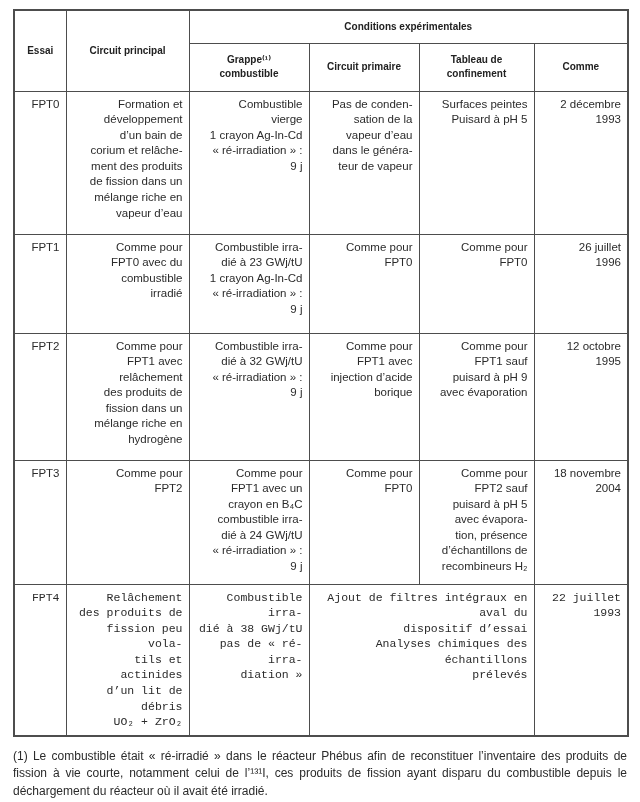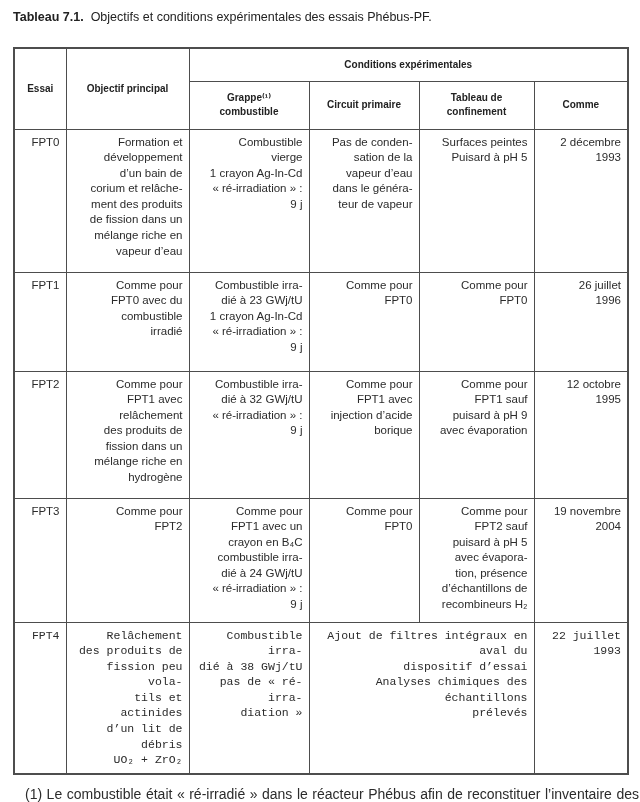--- a/index.html
+++ b/index.html
@@ -61,50 +61,47 @@
     padding-right: 2px;
   }
   tr.hrow-top    { height: 33px; }
   tr.hrow-sub    { height: 48px; }
   tr.row-fpt0    { height: 143px; }
   tr.row-fpt1    { height: 99px; }
   tr.row-fpt2    { height: 127px; }
   tr.row-fpt3    { height: 124px; }
   tr.row-fpt4    { height: 111px; font-family: Liberation Mono, monospace; }
   .footnote {
-    margin: 11px 0 0 12px;
+    margin: 11px 0 0 0;
     width: 614px;
-    font-size: 14px;
+    font-size: 12px;
     line-height: 17.5px;
     text-align: justify;
     color: #2b2b2b;
   }
 </style>
 </head>
 <body>
 
 <div class="page">
 
-  <p class="caption">
-    <span class="caption-label">Tableau 7.1.</span><span>Objectifs et conditions expérimentales des essais Phébus-PF.</span>
-  </p>
 
   <table class="phebus">
     <colgroup>
       <col style="width:52px">
       <col style="width:123px">
       <col style="width:120px">
       <col style="width:110px">
       <col style="width:115px">
       <col style="width:94px">
     </colgroup>
     <thead>
       <tr class="hrow-top">
         <th rowspan="2">Essai</th>
-        <th rowspan="2">Objectif principal</th>
+        <th rowspan="2">Circuit principal</th>
         <th colspan="4">Conditions expérimentales</th>
       </tr>
       <tr class="hrow-sub">
         <th>Grappe⁽¹⁾
 combustible</th>
         <th>Circuit primaire</th>
         <th>Tableau de
 confinement</th>
         <th>Comme</th>
       </tr>
@@ -190,21 +187,21 @@
 9 j</td>
         <td>Comme pour
 FPT0</td>
         <td>Comme pour
 FPT2 sauf
 puisard à pH 5
 avec évapora-
 tion, présence
 d’échantillons de
 recombineurs H₂</td>
-        <td>19 novembre
+        <td>18 novembre
 2004</td>
       </tr>
       <tr class="row-fpt4">
         <td class="essai-cell">FPT4</td>
         <td>Relâchement
 des produits de
 fission peu vola-
 tils et actinides
 d’un lit de débris
 UO₂ + ZrO₂</td>

